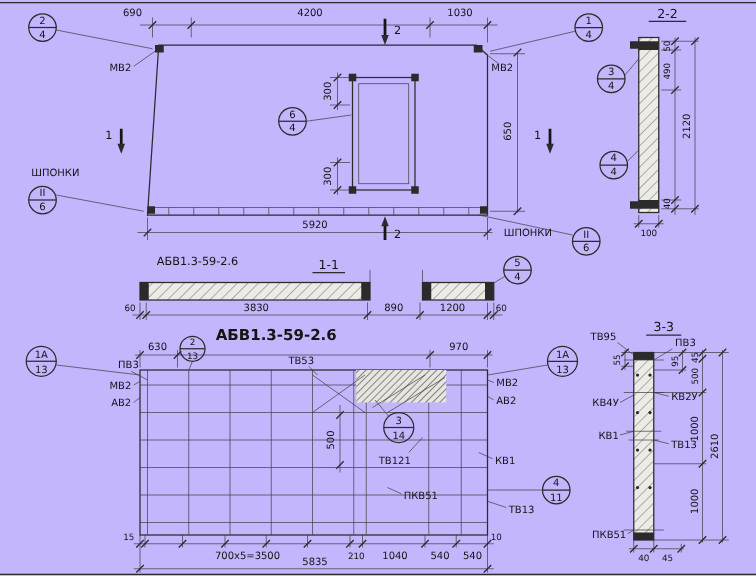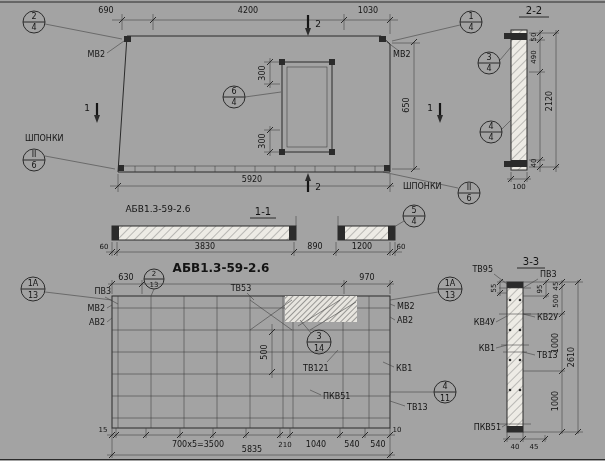--- a/index.html
+++ b/index.html
@@ -1,16 +1,16 @@
 <!DOCTYPE html>
 <html><head>
 <meta charset="utf-8">
 <style>
   html,body{margin:0;padding:0;background:#f4f3ef;}
-  .stage{width:605px;height:461px;position:relative;background:#a3a3a3;overflow:hidden;}
+  .stage{width:605px;height:461px;position:relative;background:#c4b5fd;overflow:hidden;}
   svg{display:block;}
   .s{stroke:#2b2b2b;stroke-width:1;fill:none;}
   .t{stroke:#3a3a3a;stroke-width:.55;fill:none;}
   .k{stroke:#151515;stroke-width:2.2;fill:none;}
   .f{fill:#2b2b2b;stroke:none;}
   text{fill:#141414;font-family:"DejaVu Sans",sans-serif;}
   .tx7{font-size:7px;}
   .tx8{font-size:8px;}
   .tx9{font-size:9px;}
   .tx10{font-size:10px;}

